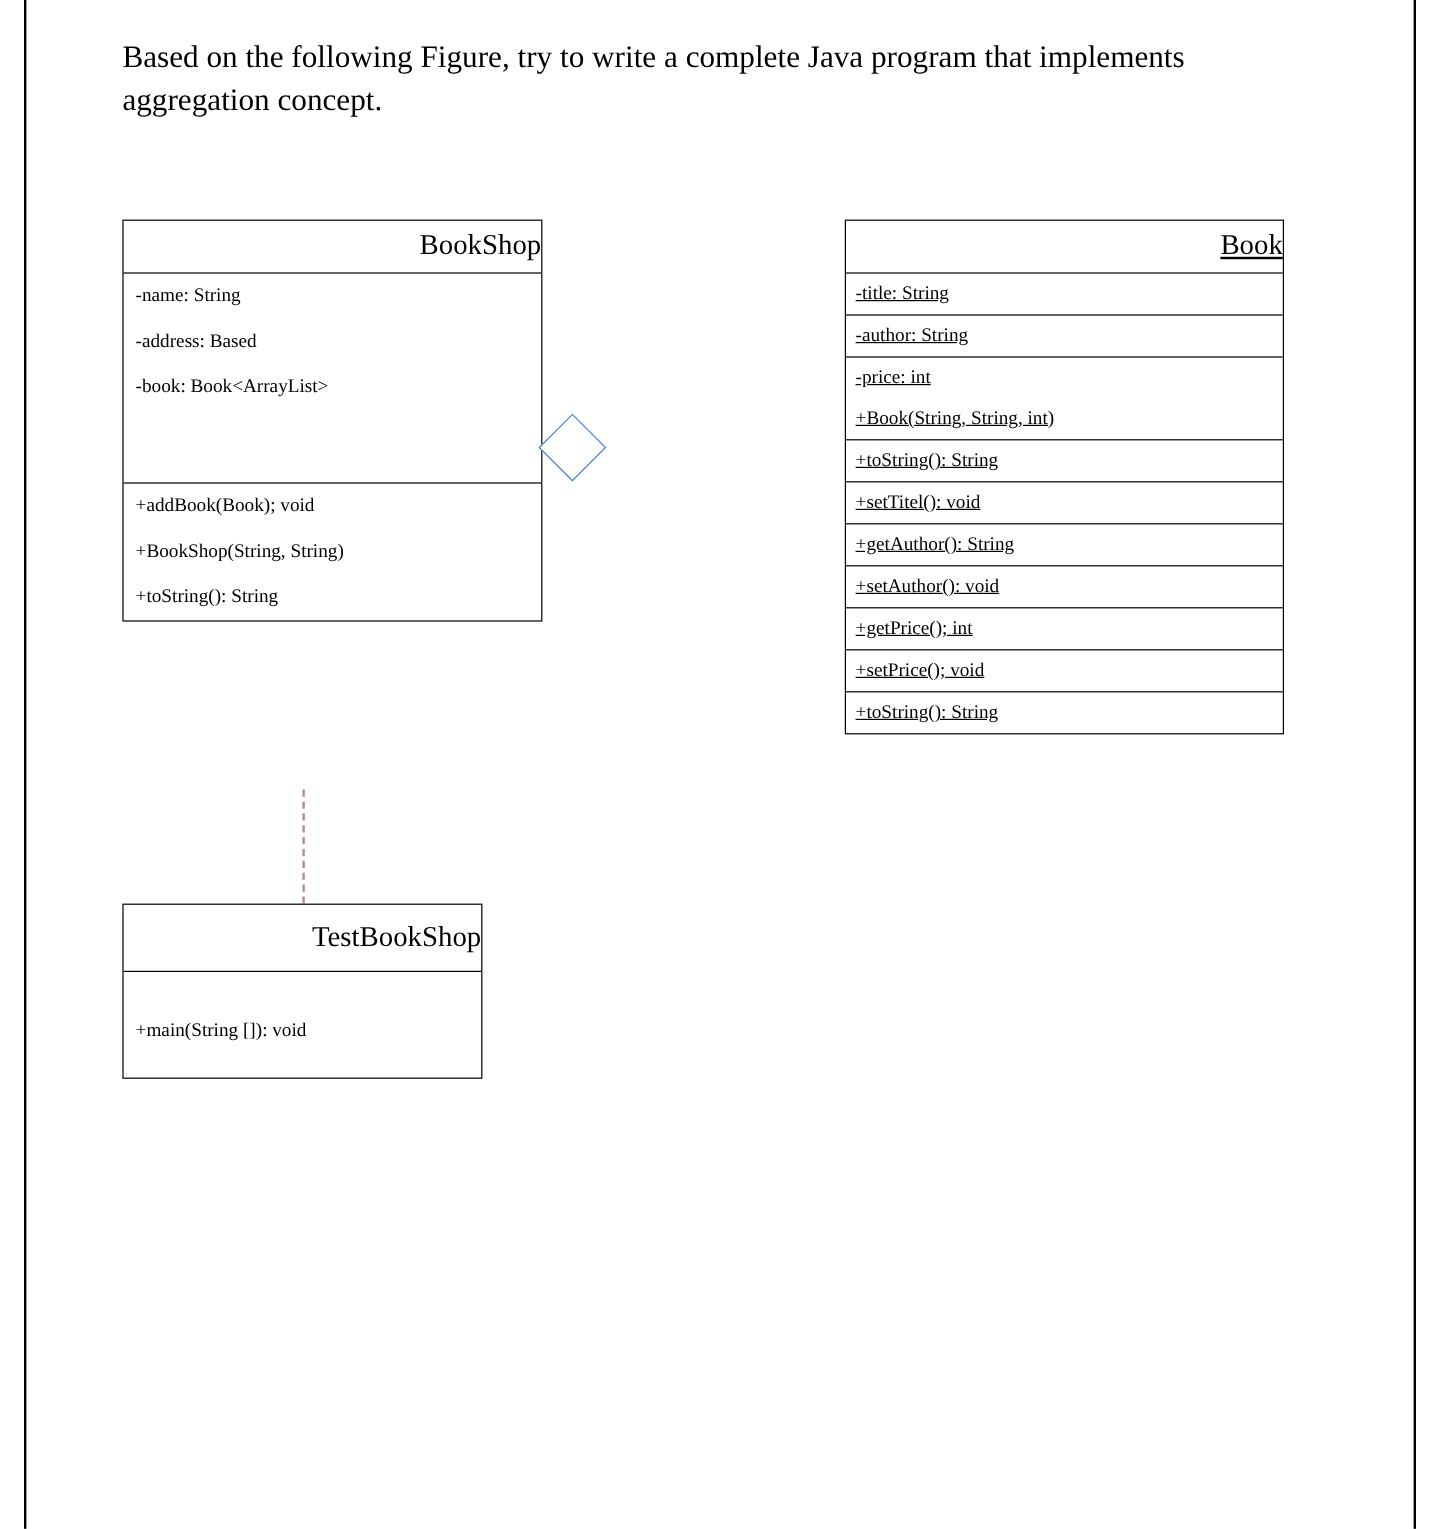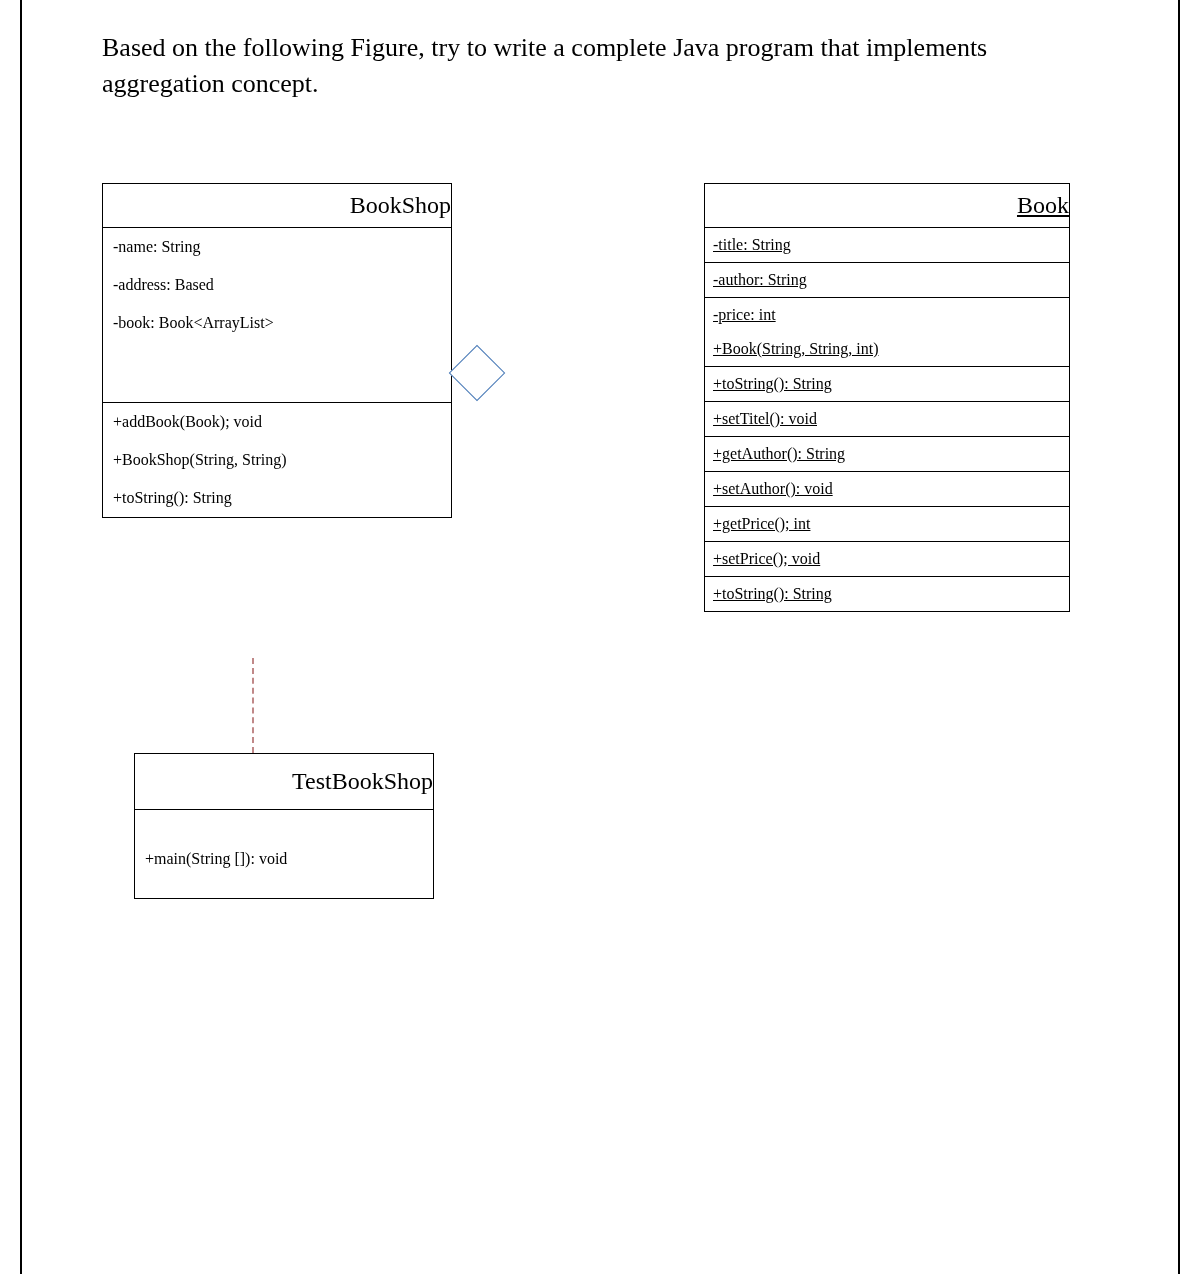--- a/index.html
+++ b/index.html
@@ -81,21 +81,20 @@
       text-decoration: underline;
     }
     .book .uml-row {
       padding: 8px 8px;
     }
     
     .testbookshop {
       left: 0;
       top: 570px;
       width: 300px;
-      margin-left: 32px;
     }
     .testbookshop .uml-title {
       padding: 14px 0;
     }
     .testbookshop .methods {
       padding: 30px 0 20px 0;
     }
     .testbookshop .methods .uml-row {
       border-bottom: none;
     }

